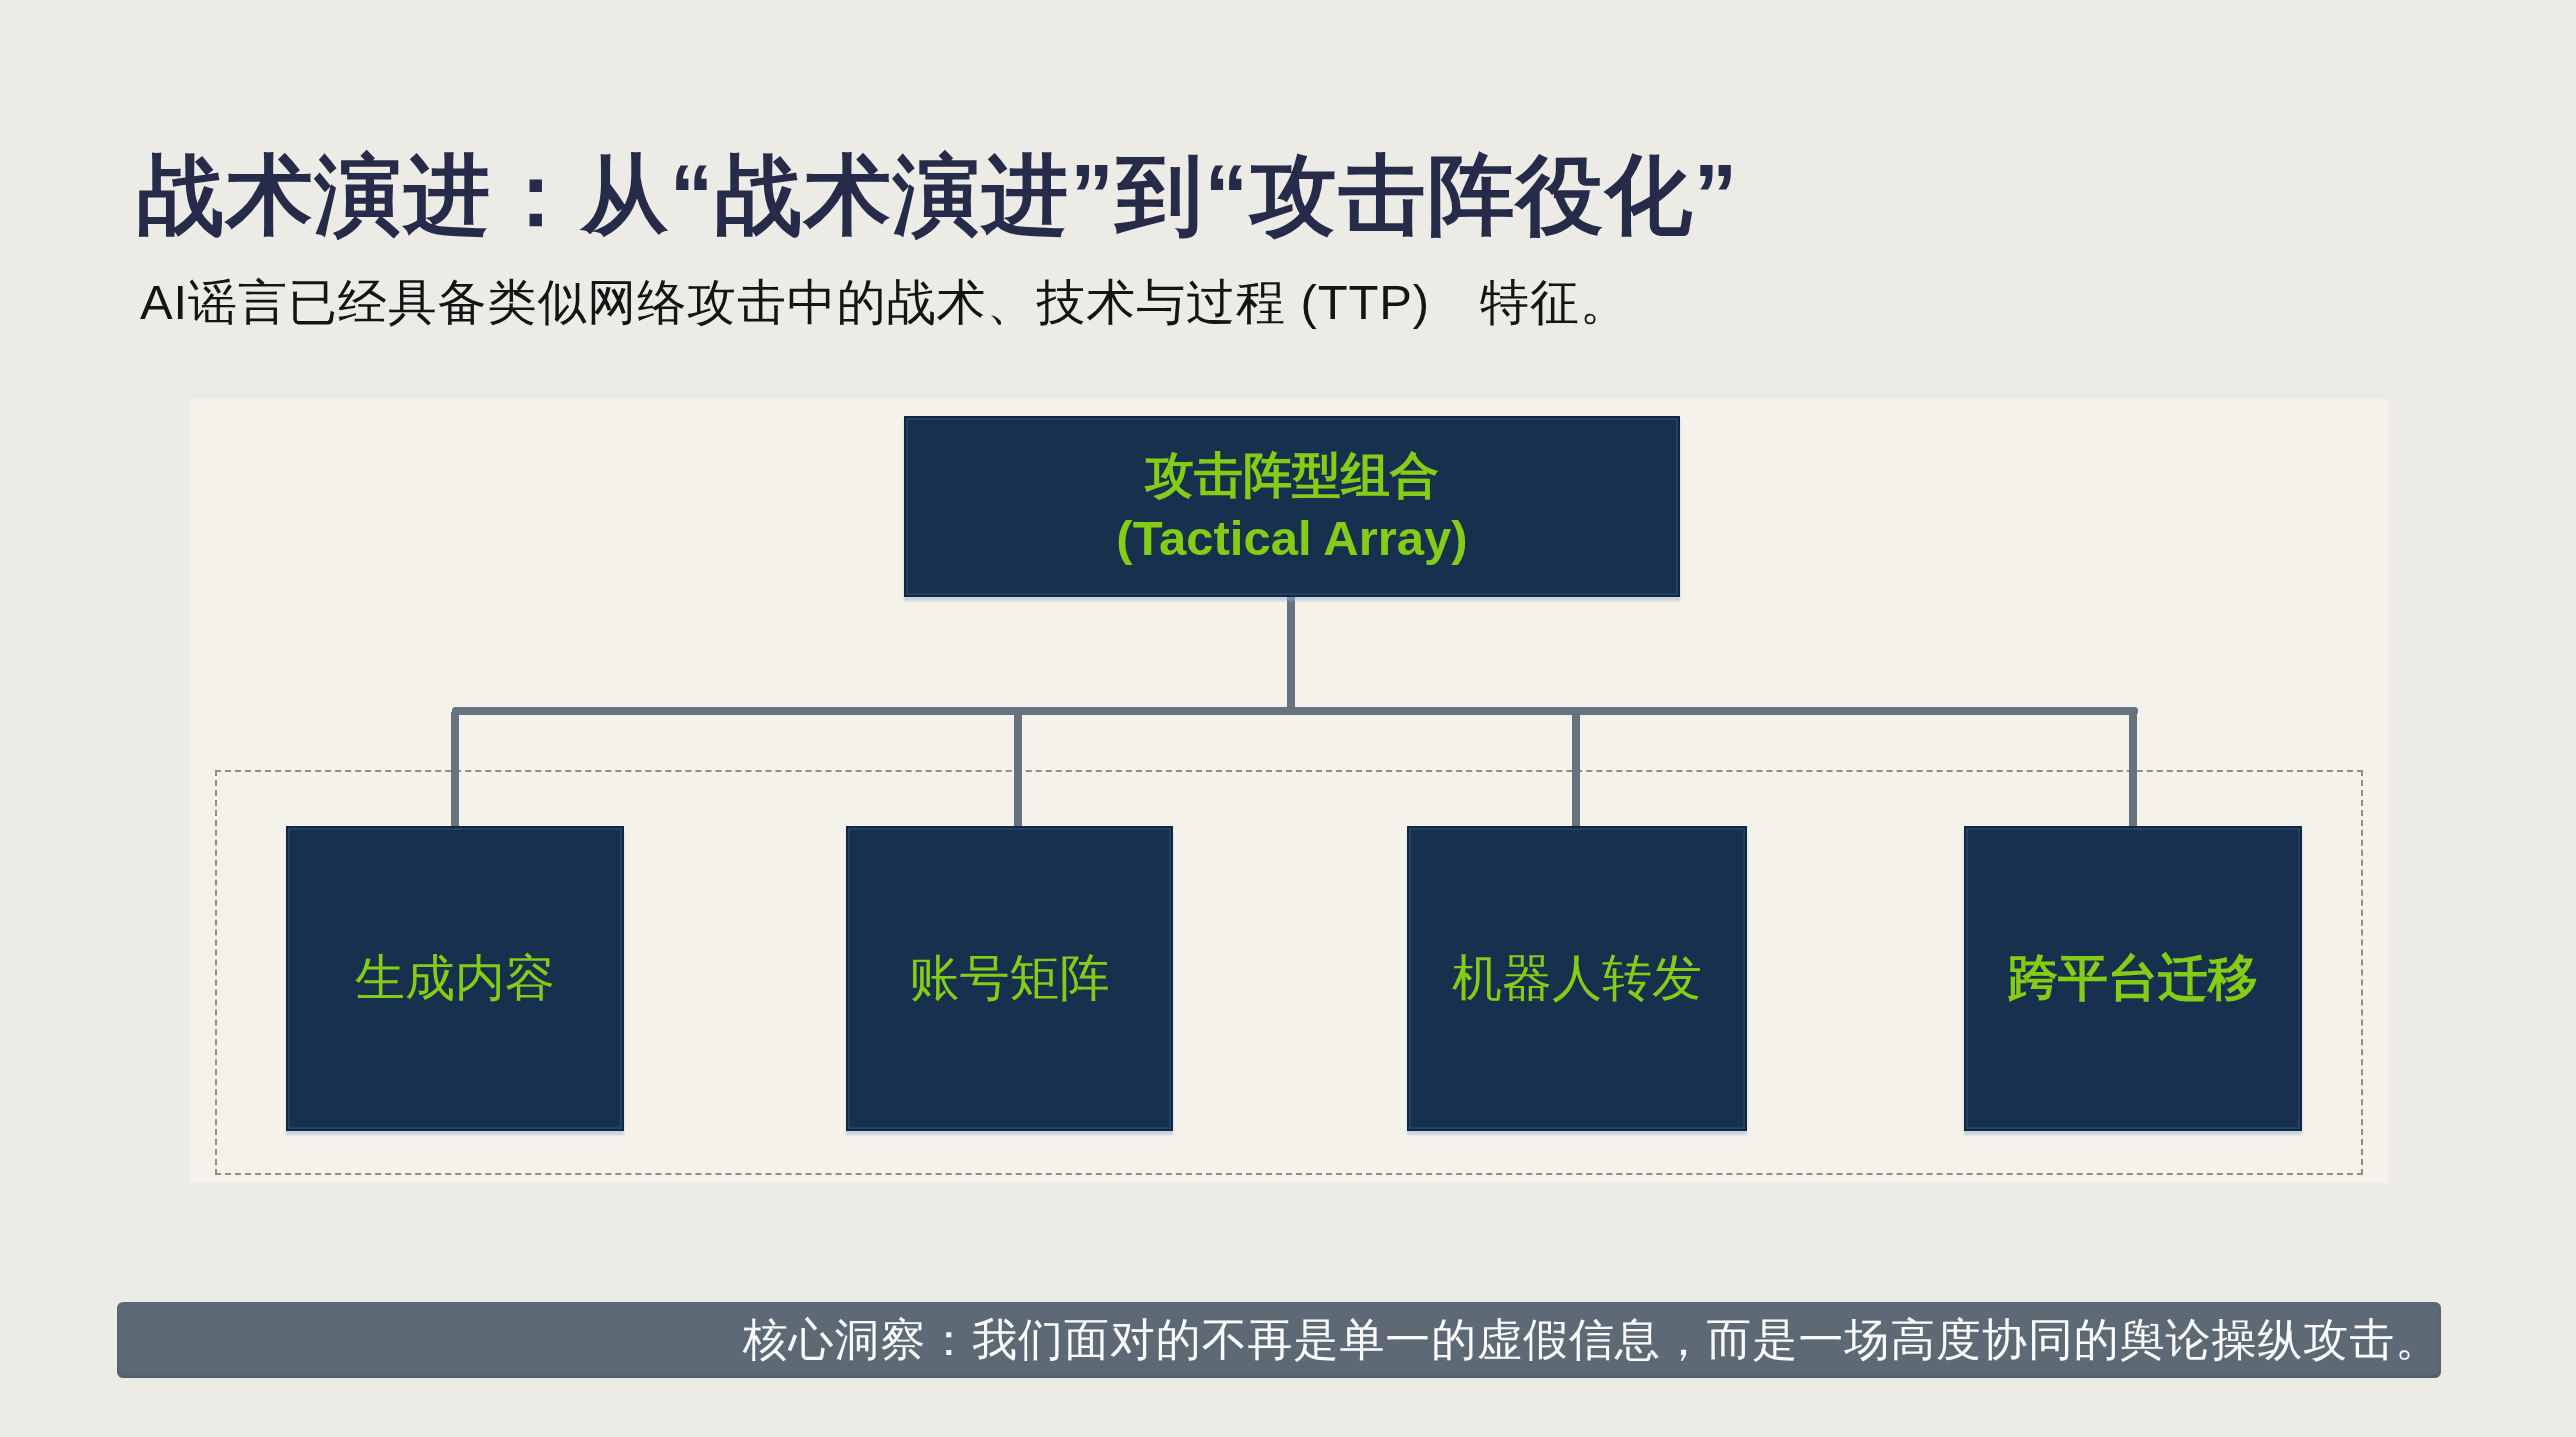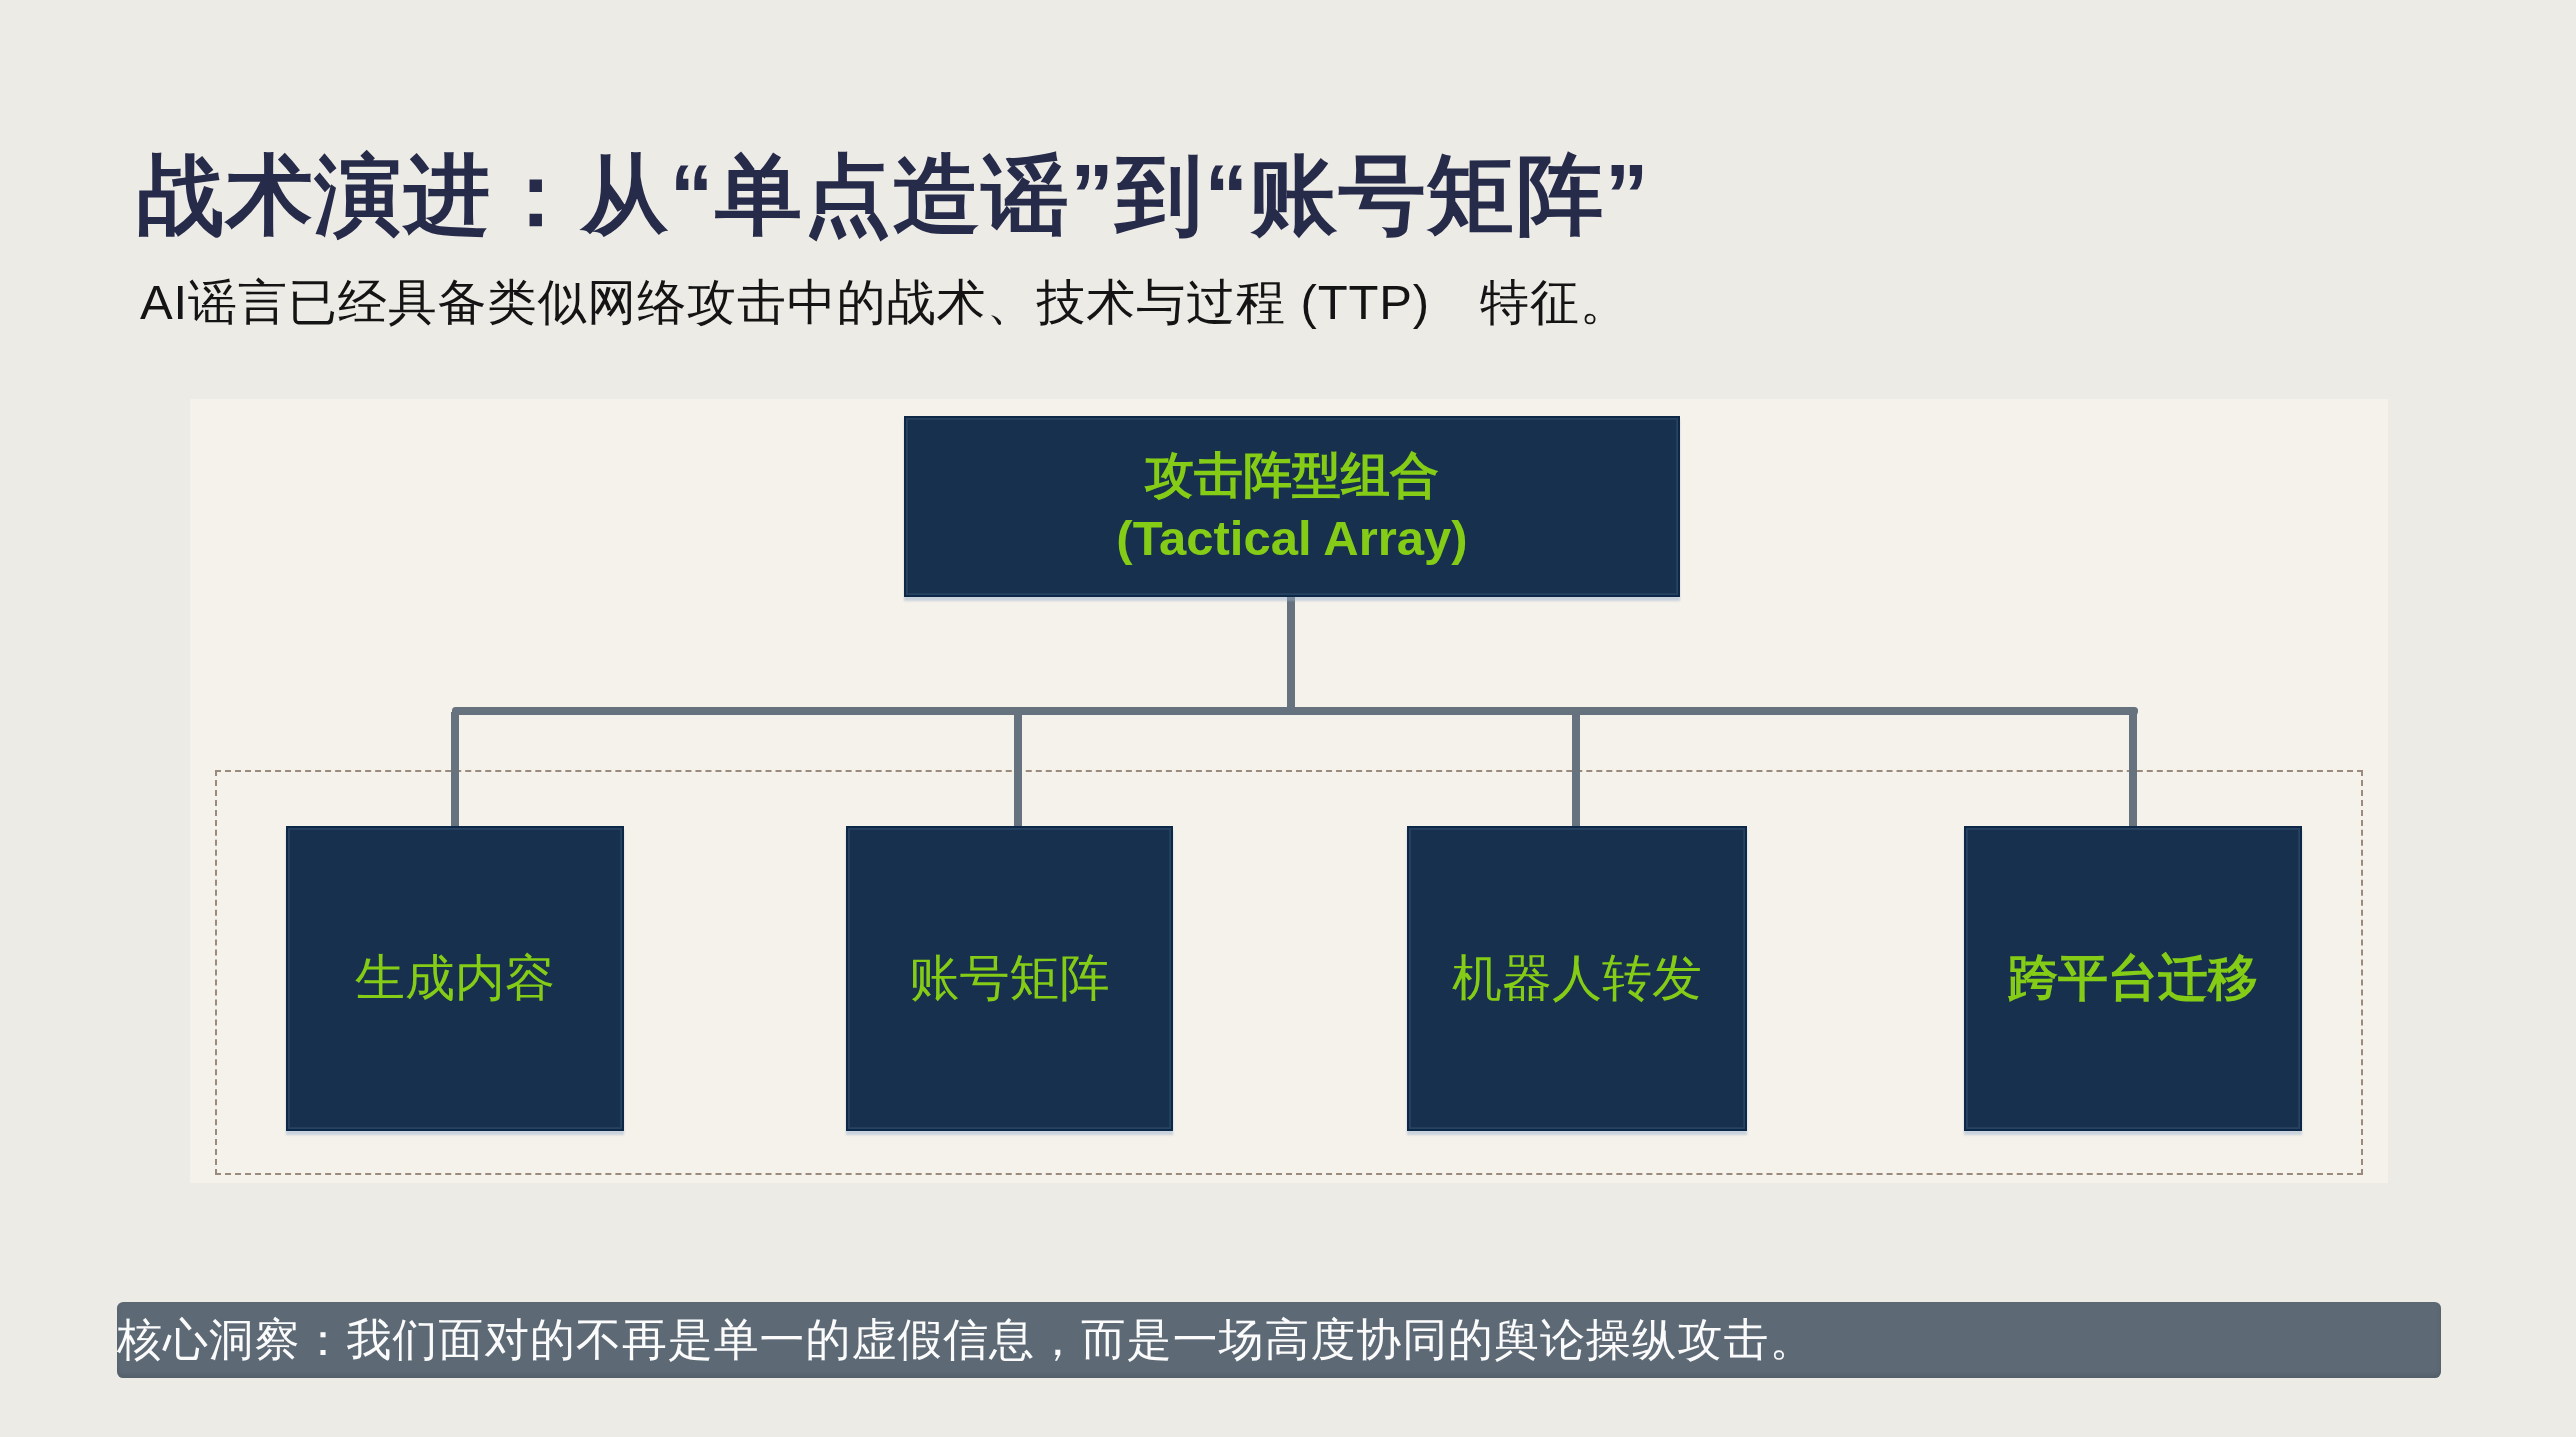--- a/index.html
+++ b/index.html
@@ -59,31 +59,31 @@
     font-size:50px;font-weight:400;
   }
   .node.child-0{left:286px; width:338px;}
   .node.child-1{left:846px; width:327px;}
   .node.child-2{left:1407px;width:340px;}
   .node.child-3{left:1964px;width:338px;font-weight:700;}
 
   .banner{
     position:absolute;left:117px;top:1302px;width:2324px;height:76px;
     background:#5d6a76;border-radius:6.3px;
-    display:flex;align-items:center;justify-content:flex-start;
+    display:flex;align-items:center;justify-content:flex-end;
     color:#fbfbfb;font-size:45px;letter-spacing:0.9px;
     box-shadow:inset 0 -2.7px 5.4px rgba(0,0,0,.12);
   }
 </style>
 </head>
 <body>
 
 <div class="slide">
 
-  <h1 class="title">战术演进：从“单点造谣”到“账号矩阵”</h1>
+  <h1 class="title">战术演进：从“战术演进”到“攻击阵役化”</h1>
 
   <div class="subtitle">AI谣言已经具备类似网络攻击中的战术、技术与过程 (TTP)　特征。</div>
 
   <div class="panel"></div>
 
   <div class="dashed-zone"></div>
 
   <div class="conn stem"></div>
   <div class="conn hline"></div>
   <div class="conn drop-0"></div>

